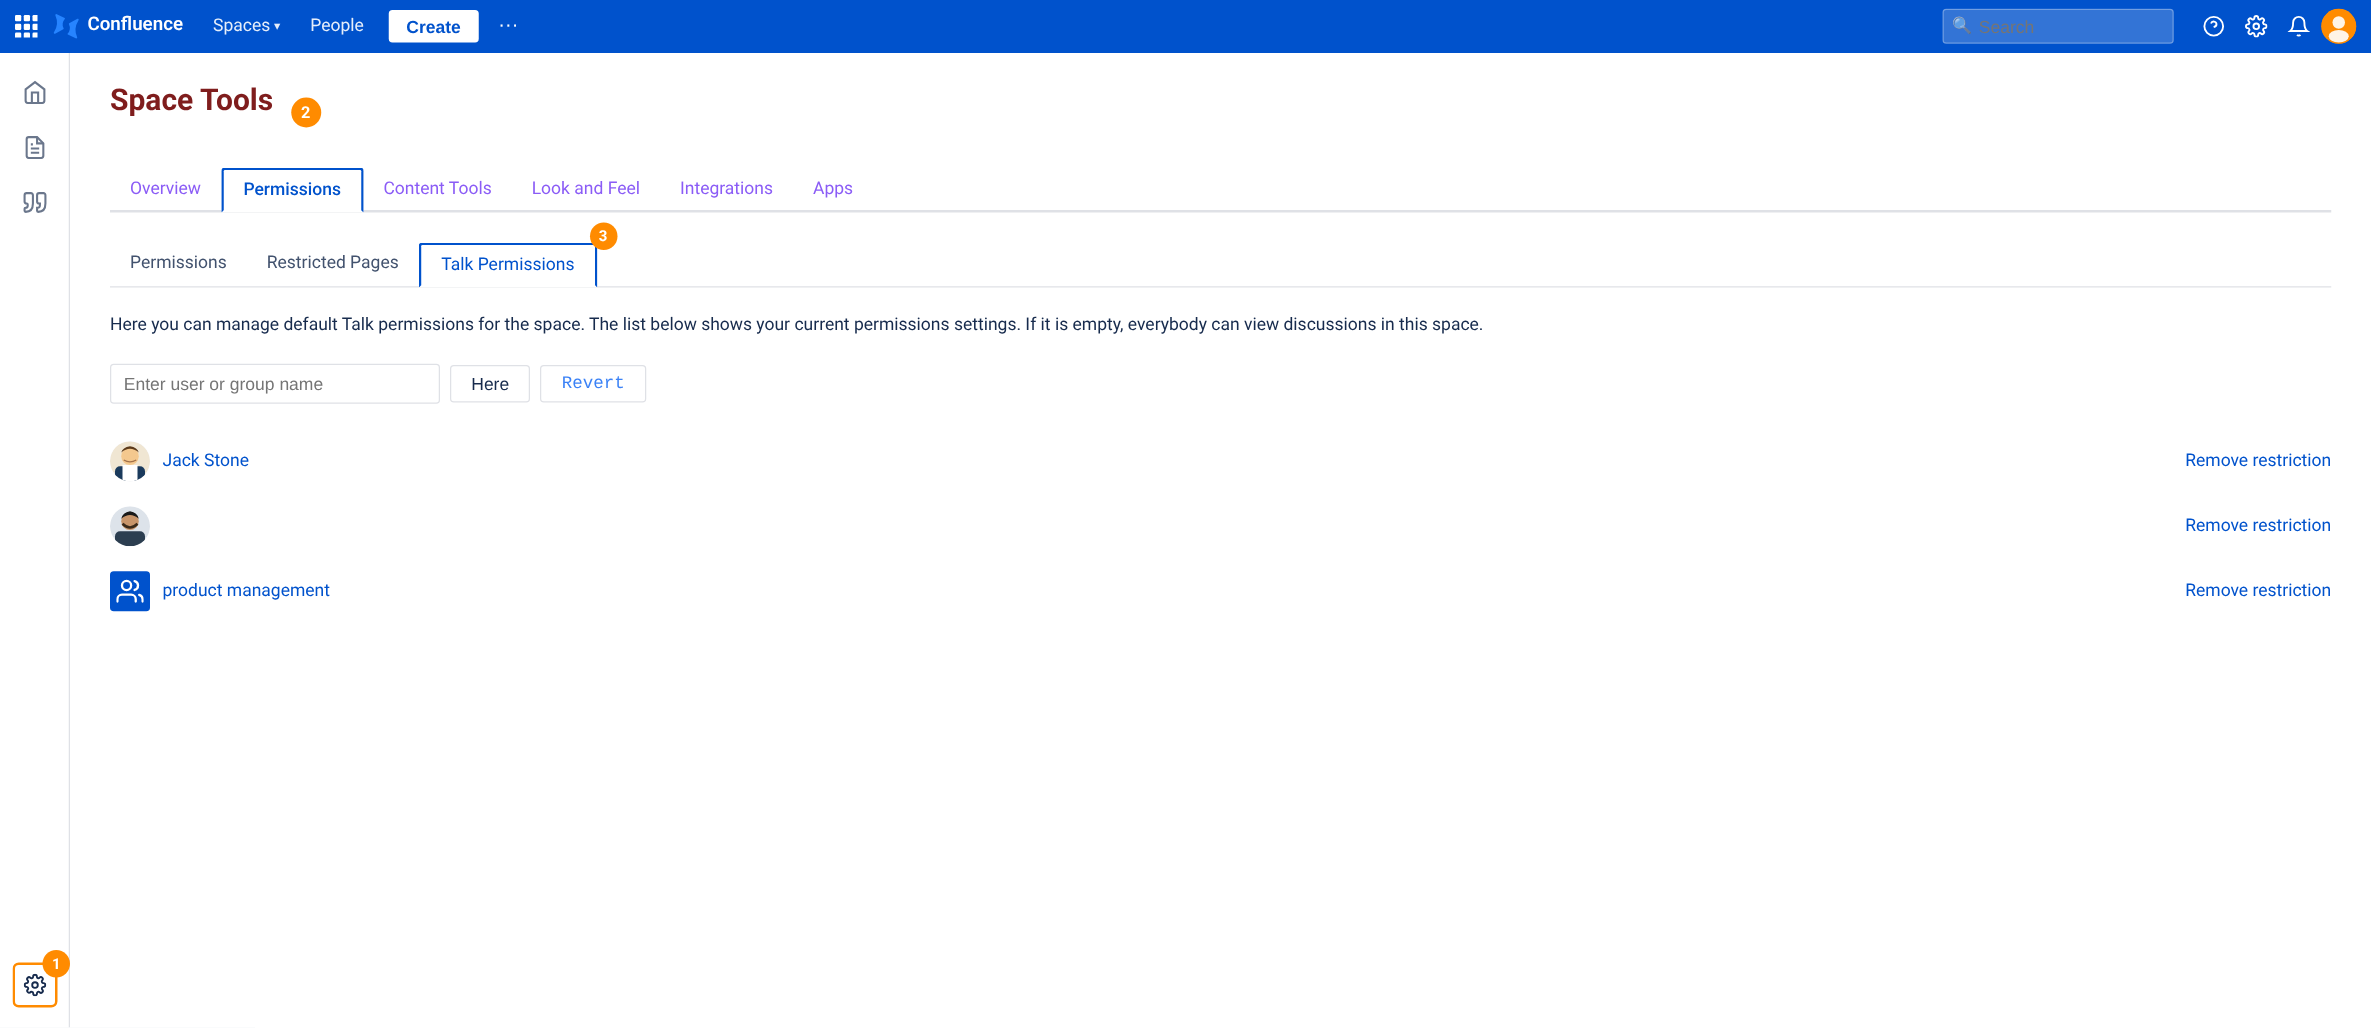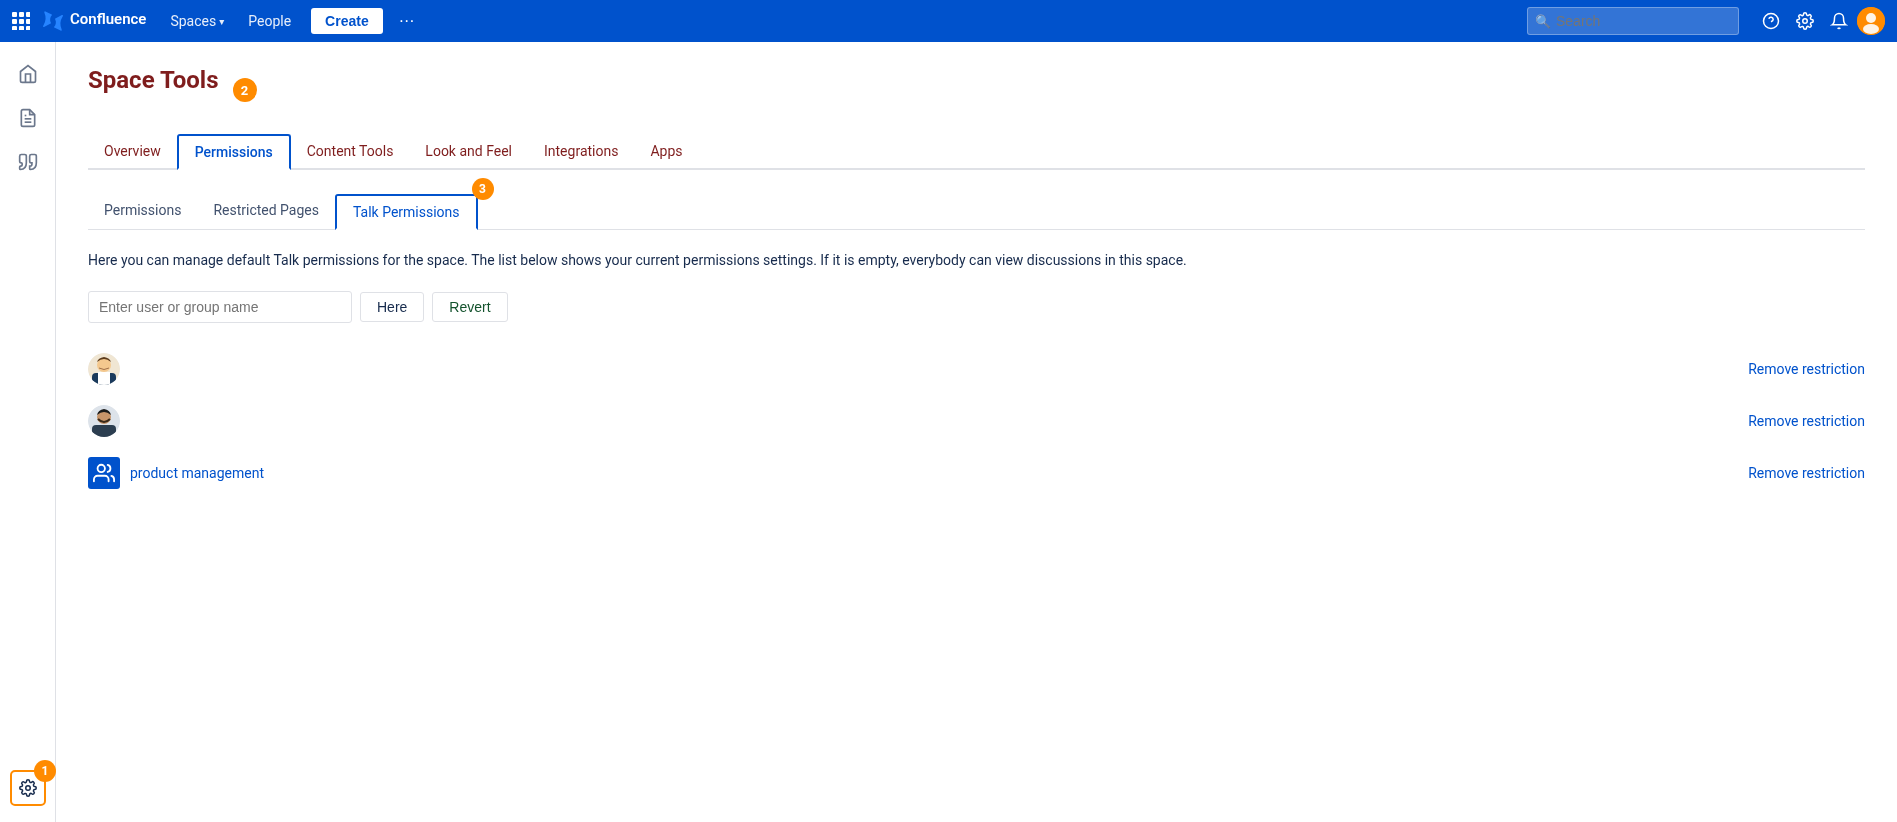--- a/index.html
+++ b/index.html
@@ -24,21 +24,21 @@
     .topnav-create { background: white; color: #0052cc; font-weight: 600; font-size: 14px; border: none; padding: 5px 14px; border-radius: 3px; cursor: pointer; margin-left: 4px; }
     .topnav-more { color: white; background: none; border: none; font-size: 16px; cursor: pointer; padding: 4px 8px; border-radius: 3px; }
     .topnav-spacer { flex: 1; }
     .topnav-search {
       background: rgba(255,255,255,0.2);
       border: 1px solid rgba(255,255,255,0.3);
       border-radius: 3px;
       padding: 5px 24px 5px 28px;
       color: rgba(255,255,255,0.8);
       font-size: 14px;
-      width: 212px;
+      width: 185px;
       outline: none;
       position: relative;
     }
     .search-wrap { position: relative; display: flex; align-items: center; }
     .search-wrap .search-icon-inner { position: absolute; left: 8px; color: rgba(255,255,255,0.7); font-size: 13px; }
     .topnav-icons { display: flex; align-items: center; gap: 2px; margin-left: 8px; }
     .topnav-icon-btn { background: none; border: none; color: rgba(255,255,255,0.9); font-size: 16px; cursor: pointer; width: 32px; height: 32px; display: flex; align-items: center; justify-content: center; border-radius: 50%; }
     .topnav-avatar { width: 28px; height: 28px; border-radius: 50%; background: #ff8b00; display: flex; align-items: center; justify-content: center; color: white; font-size: 12px; font-weight: 600; cursor: pointer; overflow: hidden; }
 
     
@@ -85,21 +85,21 @@
     .tab-bar-top {
       display: flex;
       align-items: center;
       gap: 0;
       border-bottom: 2px solid #dfe1e6;
       margin-bottom: 24px;
     }
     .tab-top {
       padding: 8px 16px;
       font-size: 14px;
-      color: #7f1d1d;
+      color: #8b5cf6;
       cursor: pointer;
       border-bottom: 2px solid transparent;
       margin-bottom: -2px;
       text-decoration: none;
       white-space: nowrap;
     }
     .tab-top.active {
       color: #0052cc;
       border-bottom: 2px solid #0052cc;
       font-weight: 500;
@@ -166,22 +166,23 @@
       font-size: 14px;
       color: #172b4d;
       cursor: pointer;
     }
     .btn-revert {
       padding: 6px 16px;
       background: white;
       border: 1px solid #dfe1e6;
       border-radius: 3px;
       font-size: 14px;
-      color: #14532d;
-      cursor: pointer;
+      color: #3b82f6;
+      cursor: pointer;
+      font-family: Liberation Mono, monospace;
     }
 
     
     .user-list { display: flex; flex-direction: column; gap: 0; }
     .user-row {
       display: flex;
       align-items: center;
       padding: 10px 0;
       border-bottom: none;
     }
@@ -375,20 +376,21 @@
 
             <rect x="10" y="19" width="12" height="13" fill="white"></rect>
 
             <circle cx="16" cy="12" r="7" fill="#f4c88e"></circle>
 
             <path d="M9 9 Q16 3 23 9 Q22 5 16 4 Q10 5 9 9z" fill="#5c3a1a"></path>
 
             <path d="M11 15 Q16 18 21 15" stroke="#a0704a" stroke-width="1" fill="none"></path>
           </svg>
         </div>
+        <span class="user-name">Jack Stone</span>
         <a class="remove-link">Remove restriction</a>
       </div>
 
       <div class="user-row">
         <div class="user-avatar avatar-fred">
           <svg width="32" height="32" viewBox="0 0 32 32">
             <circle cx="16" cy="16" r="16" fill="#dde3ea"></circle>
 
             <rect x="4" y="20" width="24" height="12" rx="4" fill="#2c3e50"></rect>
 

